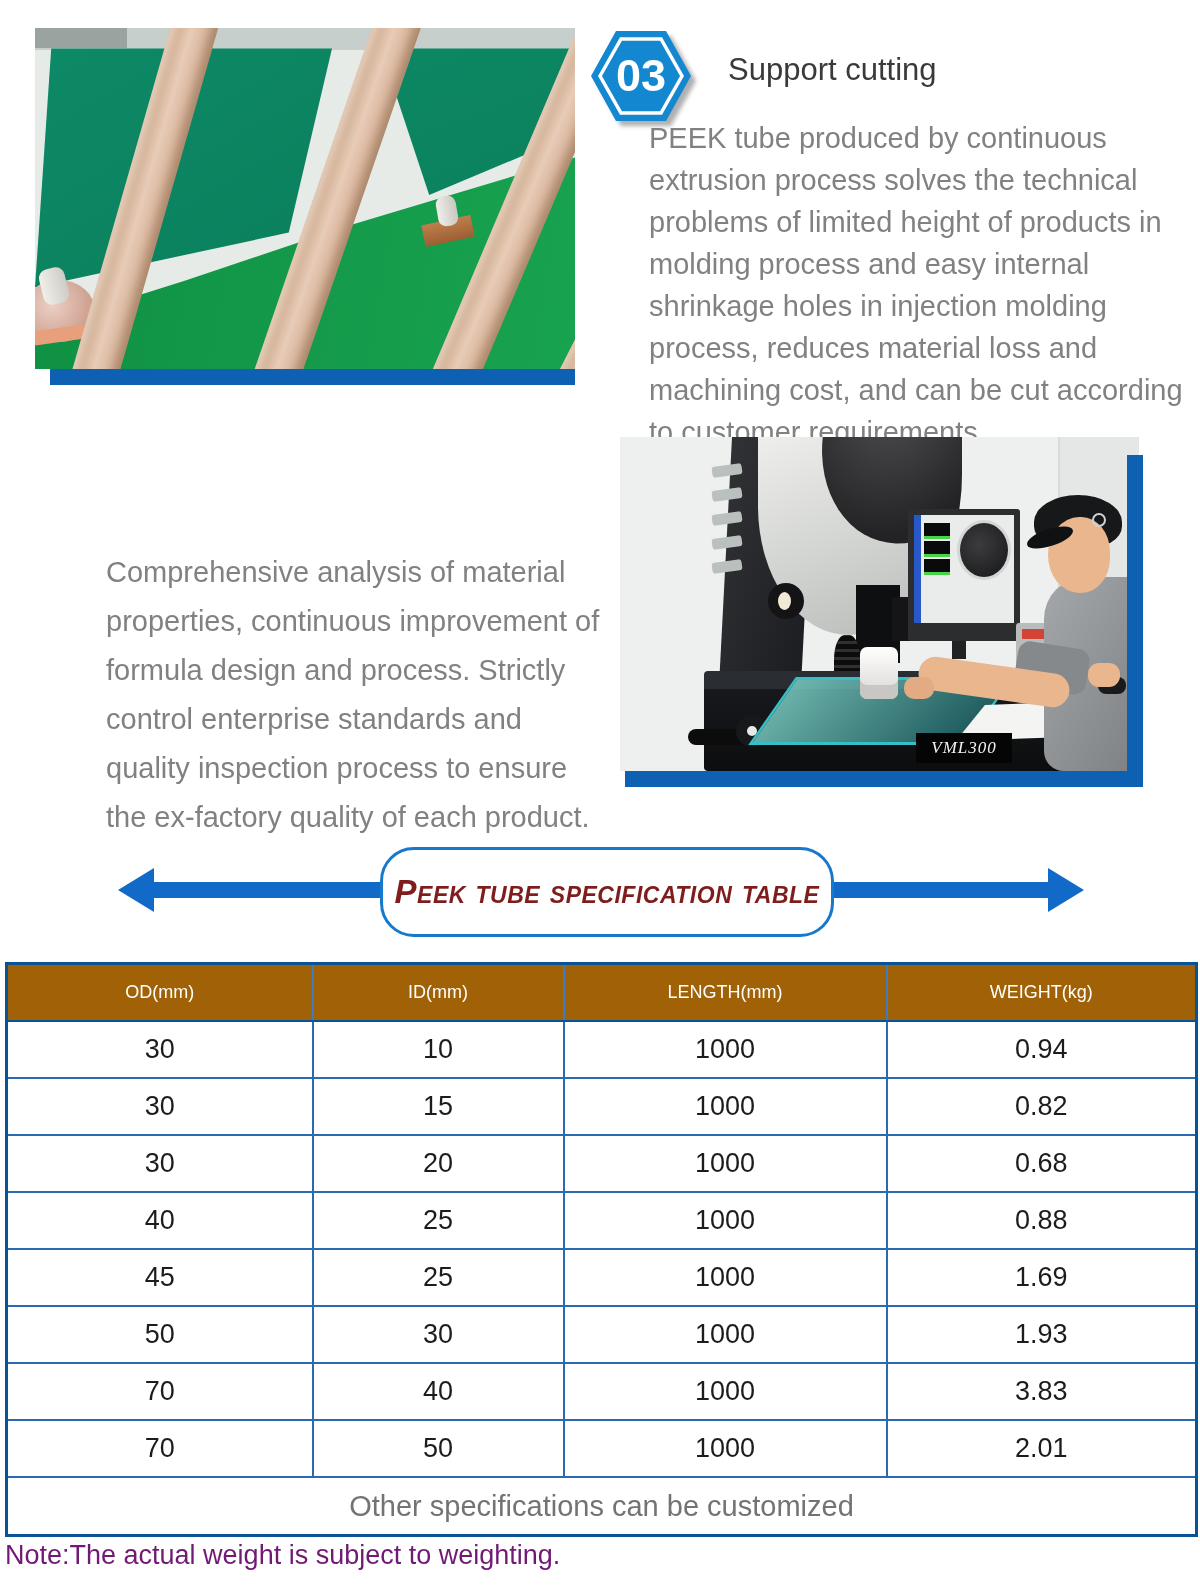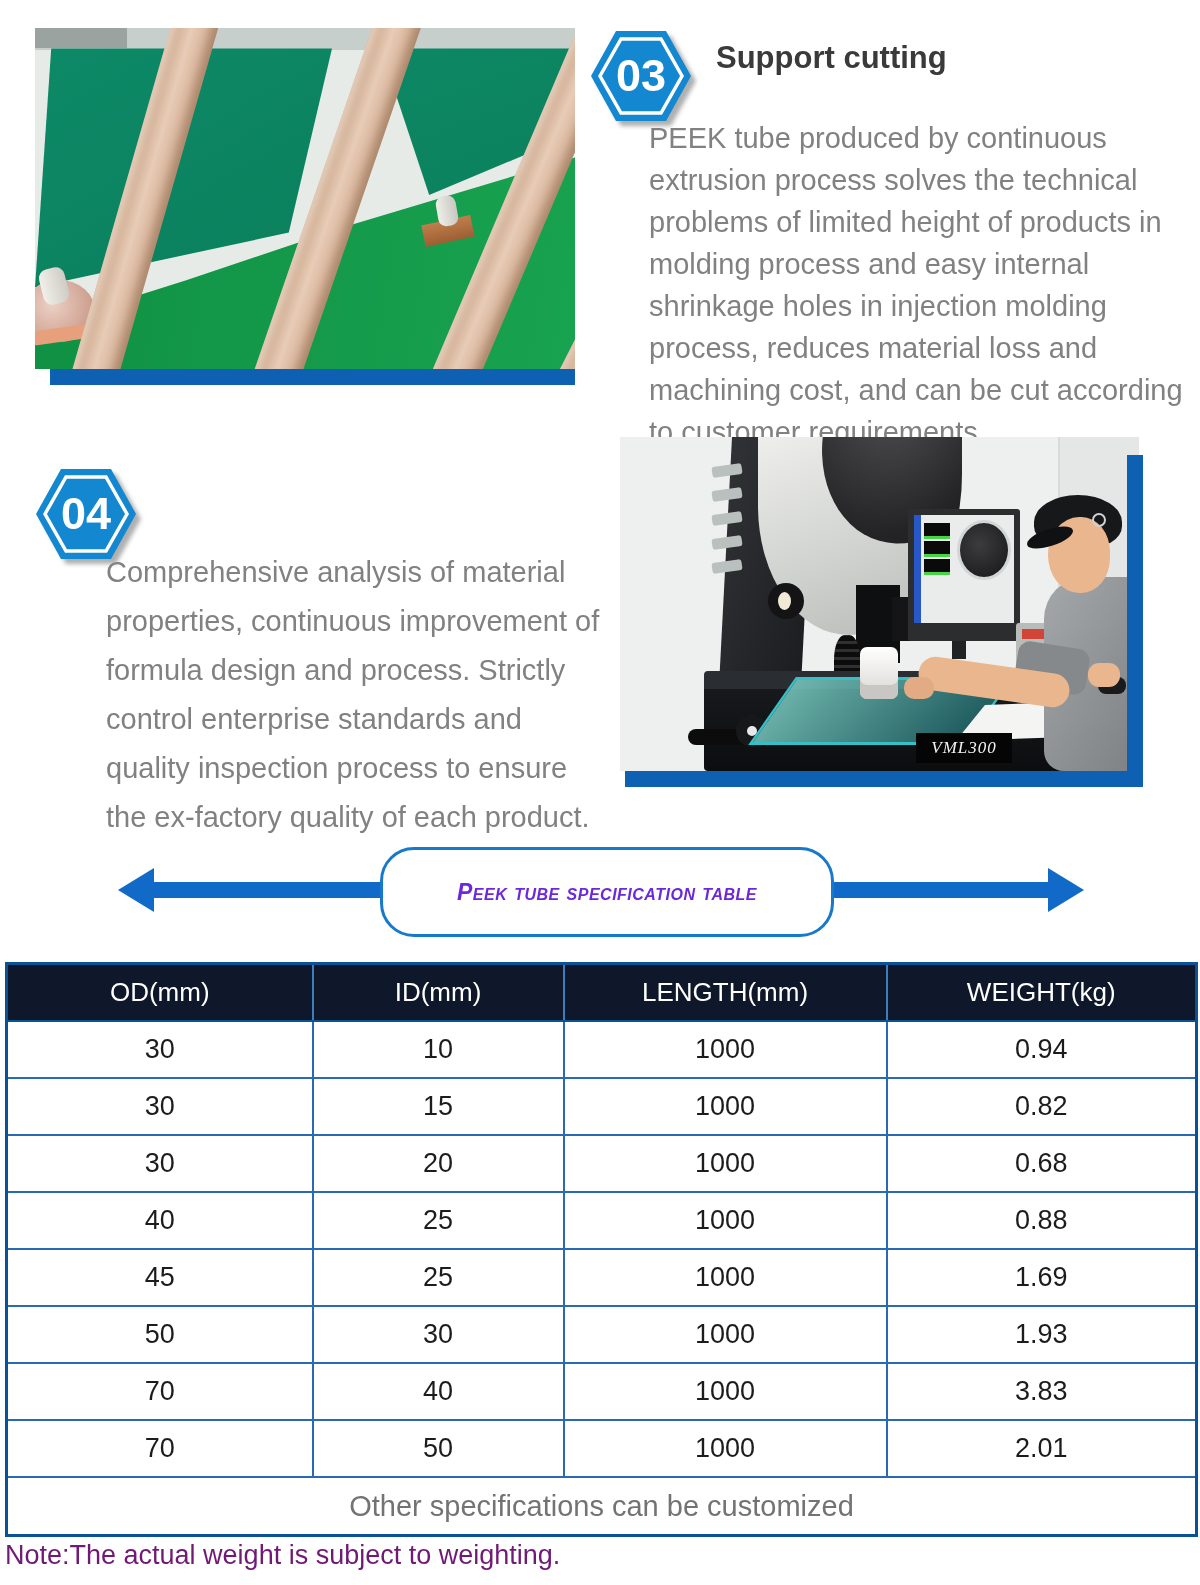--- a/index.html
+++ b/index.html
@@ -86,34 +86,34 @@
   .p2-arm{left:298px;top:228px;width:152px;height:34px;border-radius:17px;background:#e9b68e;transform:rotate(8deg);}
   .p2-hand{left:284px;top:240px;width:30px;height:22px;border-radius:10px;background:#e3ab83;}
   .p2-mouse{left:478px;top:240px;width:28px;height:17px;border-radius:8px;background:#191a1c;}
   .p2-hand2{left:468px;top:226px;width:32px;height:24px;border-radius:11px;background:#e9b68e;}
 
   
   .hexbadge{position:absolute;width:104px;height:100px;filter:drop-shadow(5px 5px 2px rgba(95,95,95,.5));}
   .hexbadge svg{position:absolute;left:0;top:0;}
   .hexbadge .num{position:absolute;left:0;top:0;width:104px;height:100px;display:flex;align-items:center;justify-content:center;
                  color:#fff;font-size:45px;font-weight:bold;}
-  .sec-title{position:absolute;margin:0;font-size:31px;font-weight:bold;color:#3a3a3a;}
+  .sec-title{position:absolute;margin:12px;font-size:31px;font-weight:normal;color:#3a3a3a;}
   .sec-body{position:absolute;margin:0;font-size:29px;line-height:42px;color:#818181;}
 
   
   .banner-arrow{position:absolute;left:118px;top:867px;width:966px;height:46px;}
   .pill{position:absolute;left:380px;top:847px;width:448px;height:84px;background:#fff;border:3px solid #1779cc;
         border-radius:34px;display:flex;align-items:center;justify-content:center;}
-  .pill span{font-style:italic;font-variant:small-caps;font-weight:600;font-size:23px;color:#6d28d9;letter-spacing:.5px;}
+  .pill span{font-style:italic;font-variant:small-caps;font-weight:600;font-size:33px;color:#7f1d1d;letter-spacing:.5px;}
 
   
   table.spec{position:absolute;left:5px;top:962px;width:1190px;border-collapse:collapse;table-layout:fixed;
              border:3px solid #0a5296;}
   table.spec th,table.spec td{border:2px solid #2a6ab2;text-align:center;padding:0;}
-  table.spec th{height:55px;background:#0f172a;color:#ffffff;font-weight:normal;font-size:26px;border-color:#3d7cbd;border-bottom-color:#0a5296;margin-left:42px;}
+  table.spec th{height:55px;background:#a16207;color:#ffffff;font-weight:normal;font-size:18px;border-color:#3d7cbd;border-bottom-color:#0a5296;margin-left:42px;}
   table.spec td{height:55px;font-size:27px;font-weight:500;color:#1c1c1c;}
   table.spec td.foot{height:56px;font-size:29px;color:#737373;}
 
   .note{position:absolute;left:5px;top:1540px;font-size:27px;color:#701a75;}
 </style>
 </head>
 <body>
 
 <div class="canvas">
 
@@ -139,27 +139,20 @@
   <div class="hexbadge" style="left:589px;top:26px;">
     <svg width="104" height="100" viewBox="0 0 104 100">
       <polygon points="2,50 27,5 77,5 102,50 77,95 27,95" fill="#1487d1"></polygon>
       <polygon points="11,50 32,13 72,13 93,50 72,87 32,87" fill="none" stroke="#ffffff" stroke-width="3.5"></polygon>
     </svg>
     <span class="num">03</span>
   </div>
   <h2 class="sec-title" style="left:716px;top:40px;">Support cutting</h2>
   <p class="sec-body" style="left:649px;top:117px;width:556px;">PEEK tube produced by continuous extrusion process solves the technical problems of limited height of products in molding process and easy internal shrinkage holes in injection molding process, reduces material loss and machining cost, and can be cut according to customer requirements.</p>
 
-  <div class="hexbadge" style="left:34px;top:464px;">
-    <svg width="104" height="100" viewBox="0 0 104 100">
-      <polygon points="2,50 27,5 77,5 102,50 77,95 27,95" fill="#1487d1"></polygon>
-      <polygon points="11,50 32,13 72,13 93,50 72,87 32,87" fill="none" stroke="#ffffff" stroke-width="3.5"></polygon>
-    </svg>
-    <span class="num">04</span>
-  </div>
   <p class="sec-body" style="left:106px;top:548px;width:506px;line-height:49px;">Comprehensive analysis of material properties, continuous improvement of formula design and process. Strictly control enterprise standards and quality inspection process to ensure the ex-factory quality of each product.</p>
 
   <div class="photo p2">
     <div class="p2-wallR"></div>
     <div class="p2-cable"></div>
     <div class="p2-col"></div>
     <div class="p2-tab" style="top:28px;"></div>
     <div class="p2-tab" style="top:52px;"></div>
     <div class="p2-tab" style="top:76px;"></div>
     <div class="p2-tab" style="top:100px;"></div>

